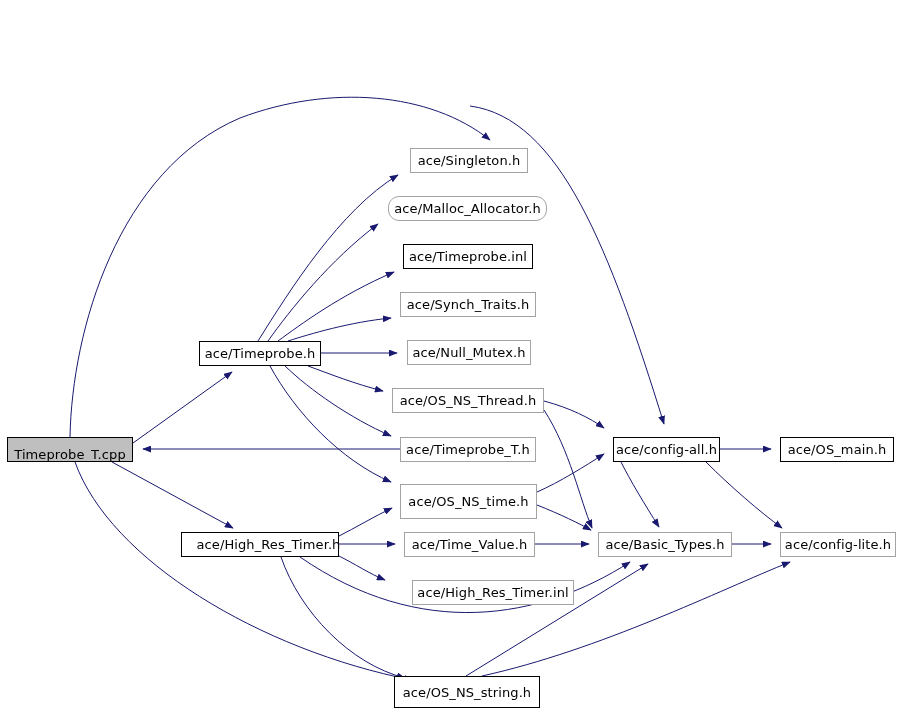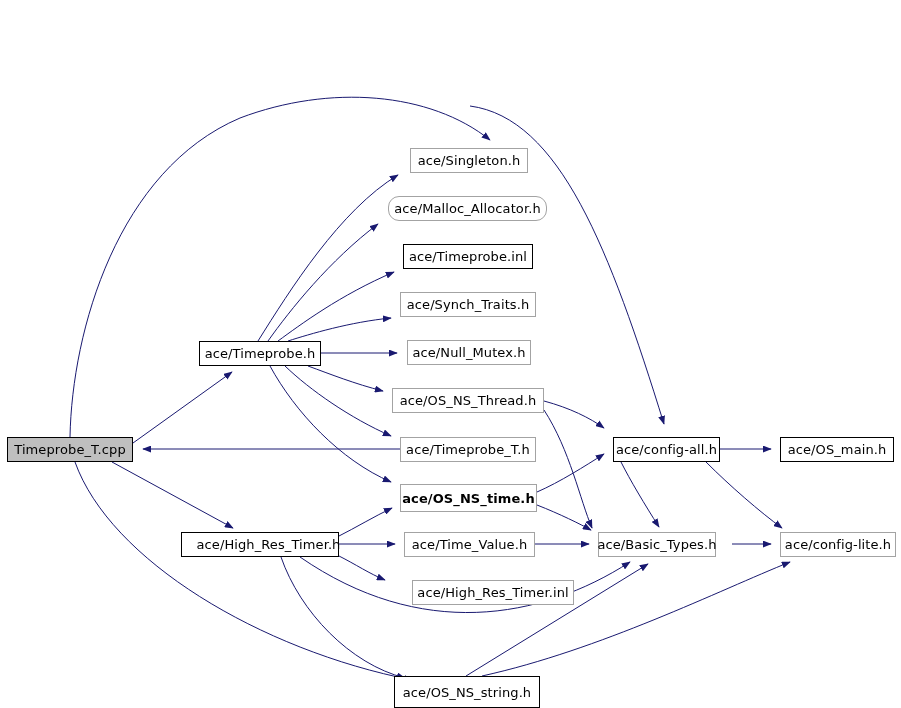--- a/index.html
+++ b/index.html
@@ -38,20 +38,21 @@
     line-height: 1;
     letter-spacing: 0.1px;
     cursor: default;
   }
   .node.black-border {
     border-color: #000000;
   }
   .node.current {
     background: #bfbfbf;
     border-color: #000000;
+    align-items: flex-end;
   }
   .node-label {
     display: block;
     padding: 0 7px;
   }
 </style>
 </head>
 <body>
 
 <div id="graph-root">
@@ -117,39 +118,39 @@
       </div>
       <div class="node" style="left: 407px; top: 340px; width: 124px; height: 25px;">
         <span class="node-label">ace/Null_Mutex.h</span>
       </div>
       <div class="node" style="left: 392px; top: 388px; width: 152px; height: 25px;">
         <span class="node-label">ace/OS_NS_Thread.h</span>
       </div>
       <div class="node" style="left: 400px; top: 437px; width: 136px; height: 25px;">
         <span class="node-label">ace/Timeprobe_T.h</span>
       </div>
-      <div class="node" style="left: 400px; top: 484px; width: 137px; height: 28px; font-weight: bold;">
+      <div class="node" style="left: 400px; top: 484px; width: 137px; height: 35px;">
         <span class="node-label">ace/OS_NS_time.h</span>
       </div>
       <div class="node black-border" style="left: 181px; top: 532px; width: 158px; height: 25px; padding-left: 17px;">
         <span class="node-label">ace/High_Res_Timer.h</span>
       </div>
       <div class="node" style="left: 404px; top: 532px; width: 131px; height: 25px;">
         <span class="node-label">ace/Time_Value.h</span>
       </div>
       <div class="node" style="left: 412px; top: 580px; width: 162px; height: 25px;">
         <span class="node-label">ace/High_Res_Timer.inl</span>
       </div>
       <div class="node black-border" style="left: 613px; top: 437px; width: 107px; height: 25px;">
         <span class="node-label">ace/config-all.h</span>
       </div>
       <div class="node black-border" style="left: 780px; top: 437px; width: 114px; height: 25px;">
         <span class="node-label">ace/OS_main.h</span>
       </div>
-      <div class="node" style="left: 598px; top: 532px; width: 118px; height: 25px;">
+      <div class="node" style="left: 598px; top: 532px; width: 134px; height: 25px;">
         <span class="node-label">ace/Basic_Types.h</span>
       </div>
       <div class="node" style="left: 780px; top: 532px; width: 116px; height: 25px;">
         <span class="node-label">ace/config-lite.h</span>
       </div>
       <div class="node black-border" style="left: 394px; top: 676px; width: 146px; height: 32px;">
         <span class="node-label">ace/OS_NS_string.h</span>
       </div>
     </div>
 

